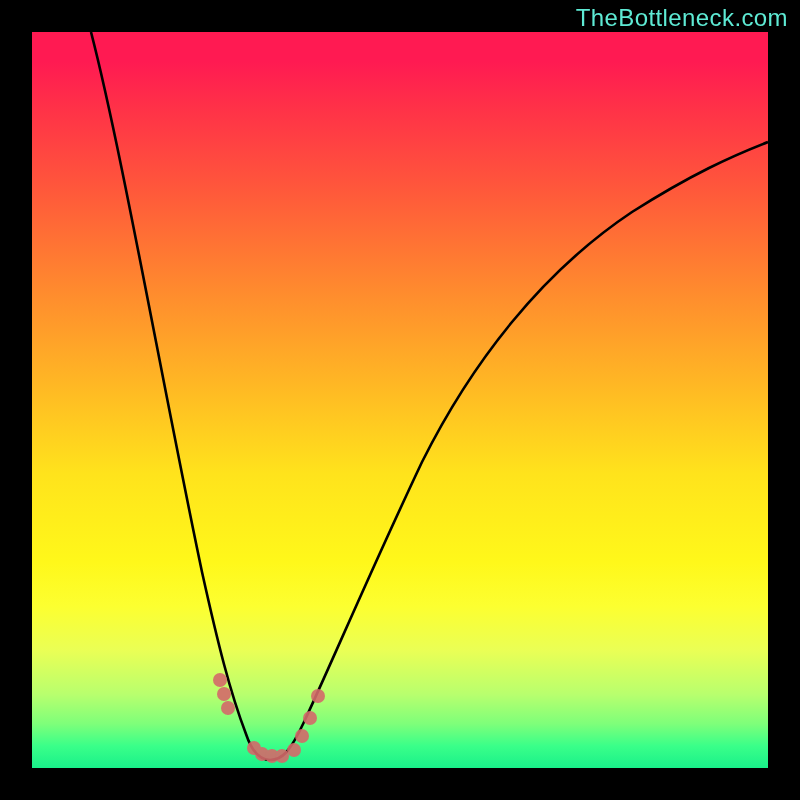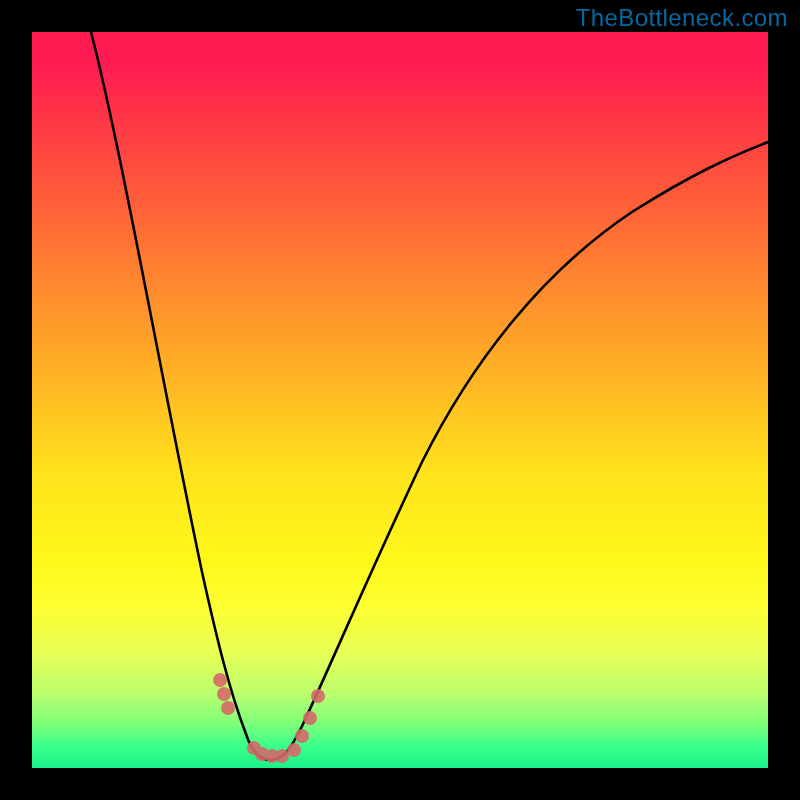--- a/index.html
+++ b/index.html
@@ -45,21 +45,21 @@
       #b8ff6e 90%,
       #7eff7a 94%,
       #3aff89 97%,
       #19f08a 100%
     );
   }
   .watermark {
     position: absolute;
     top: 4px;
     right: 12px;
-    color: #0369a1;
+    color: #5eead4;
     font-size: 24px;
     font-weight: 500;
     letter-spacing: 0.4px;
     user-select: none;
   }
   svg.curve {
     position: absolute;
     inset: 0;
     width: 736px;
     height: 736px;

